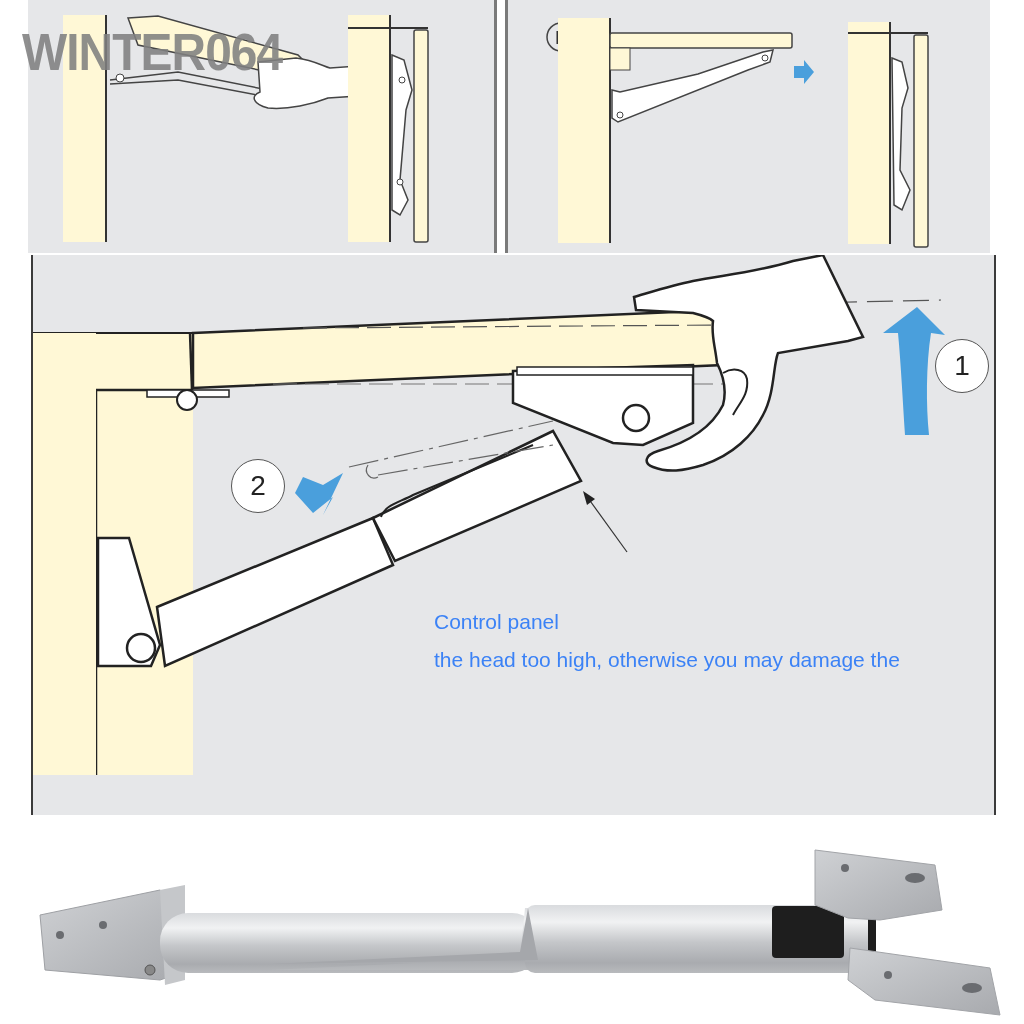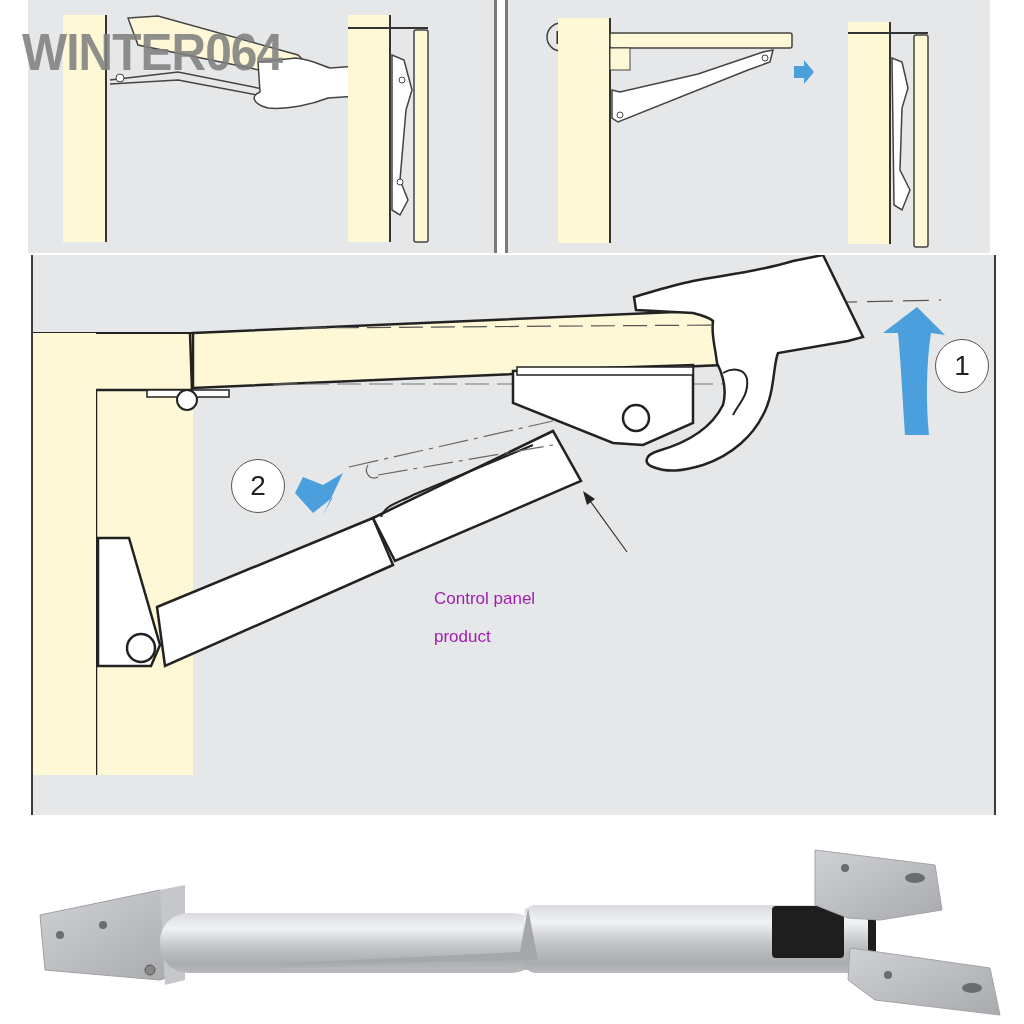--- a/index.html
+++ b/index.html
@@ -3,21 +3,21 @@
 <meta charset="utf-8">
 <style>
   html, body { margin: 0; padding: 0; background: #ffffff; }
   body { width: 1024px; height: 1024px; position: relative; overflow: hidden; font-family: "Liberation Sans", sans-serif; }
   .abs { position: absolute; }
   .panel-top-left { left: 28px; top: 0; width: 467px; height: 253px; background: #e6e7e9; }
   .panel-top-right { left: 508px; top: 0; width: 482px; height: 253px; background: #e6e7e9; }
   .panel-main { left: 31px; top: 255px; width: 965px; height: 560px; background: #e6e7e9; border-left: 2px solid #3b3b3b; border-right: 2px solid #3b3b3b; box-sizing: border-box; }
   .divider { left: 494px; top: 0; width: 14px; height: 253px; background: #ffffff; border-left: 3px solid #7a7a7a; border-right: 3px solid #7a7a7a; box-sizing: border-box; }
   .watermark { left: 22px; top: 26px; font-family: "Liberation Sans", sans-serif; font-weight: bold; font-size: 52px; letter-spacing: -1px; color: rgba(128,128,128,0.88); transform: scaleX(0.92); transform-origin: left top; line-height: 1; }
-  .caption { left: 434px; top: 580px; width: 560px; font-size: 17px; line-height: 38px; color: #a21caf; }
+  .caption { left: 434px; top: 603px; width: 560px; font-size: 21px; line-height: 38px; color: #3b82f6; }
   .caption div { white-space: nowrap; }
   .step-badge { border-radius: 50%; border: 1.5px solid #555; background: #fff; text-align: center; color: #222; font-size: 28px; box-sizing: border-box; }
   svg { position: absolute; }
 </style>
 </head>
 <body>
 
 <div class="abs panel-top-left">
   <svg width="467" height="253" viewBox="0 0 467 253">
 
@@ -122,21 +122,21 @@
   <div class="abs step-badge" style="left:902px; top:84px; width:54px; height:54px; line-height:52px;">
     <span>1</span>
   </div>
   <div class="abs step-badge" style="left:198px; top:204px; width:54px; height:54px; line-height:52px;">
     <span>2</span>
   </div>
 </div>
 
 <div class="abs caption">
   <div>Control panel</div>
-  <div>product</div>
+  <div>the head too high, otherwise you may damage the</div>
 </div>
 
 <div class="abs" style="left:0; top:820px; width:1024px; height:204px;">
   <svg width="1024" height="204" viewBox="0 0 1024 204">
     <defs>
       <linearGradient id="tube" x1="0" y1="0" x2="0" y2="1">
         <stop offset="0" stop-color="#d9dbde"></stop>
         <stop offset="0.25" stop-color="#f1f2f3"></stop>
         <stop offset="0.55" stop-color="#c4c6c9"></stop>
         <stop offset="0.85" stop-color="#a9abaf"></stop>

